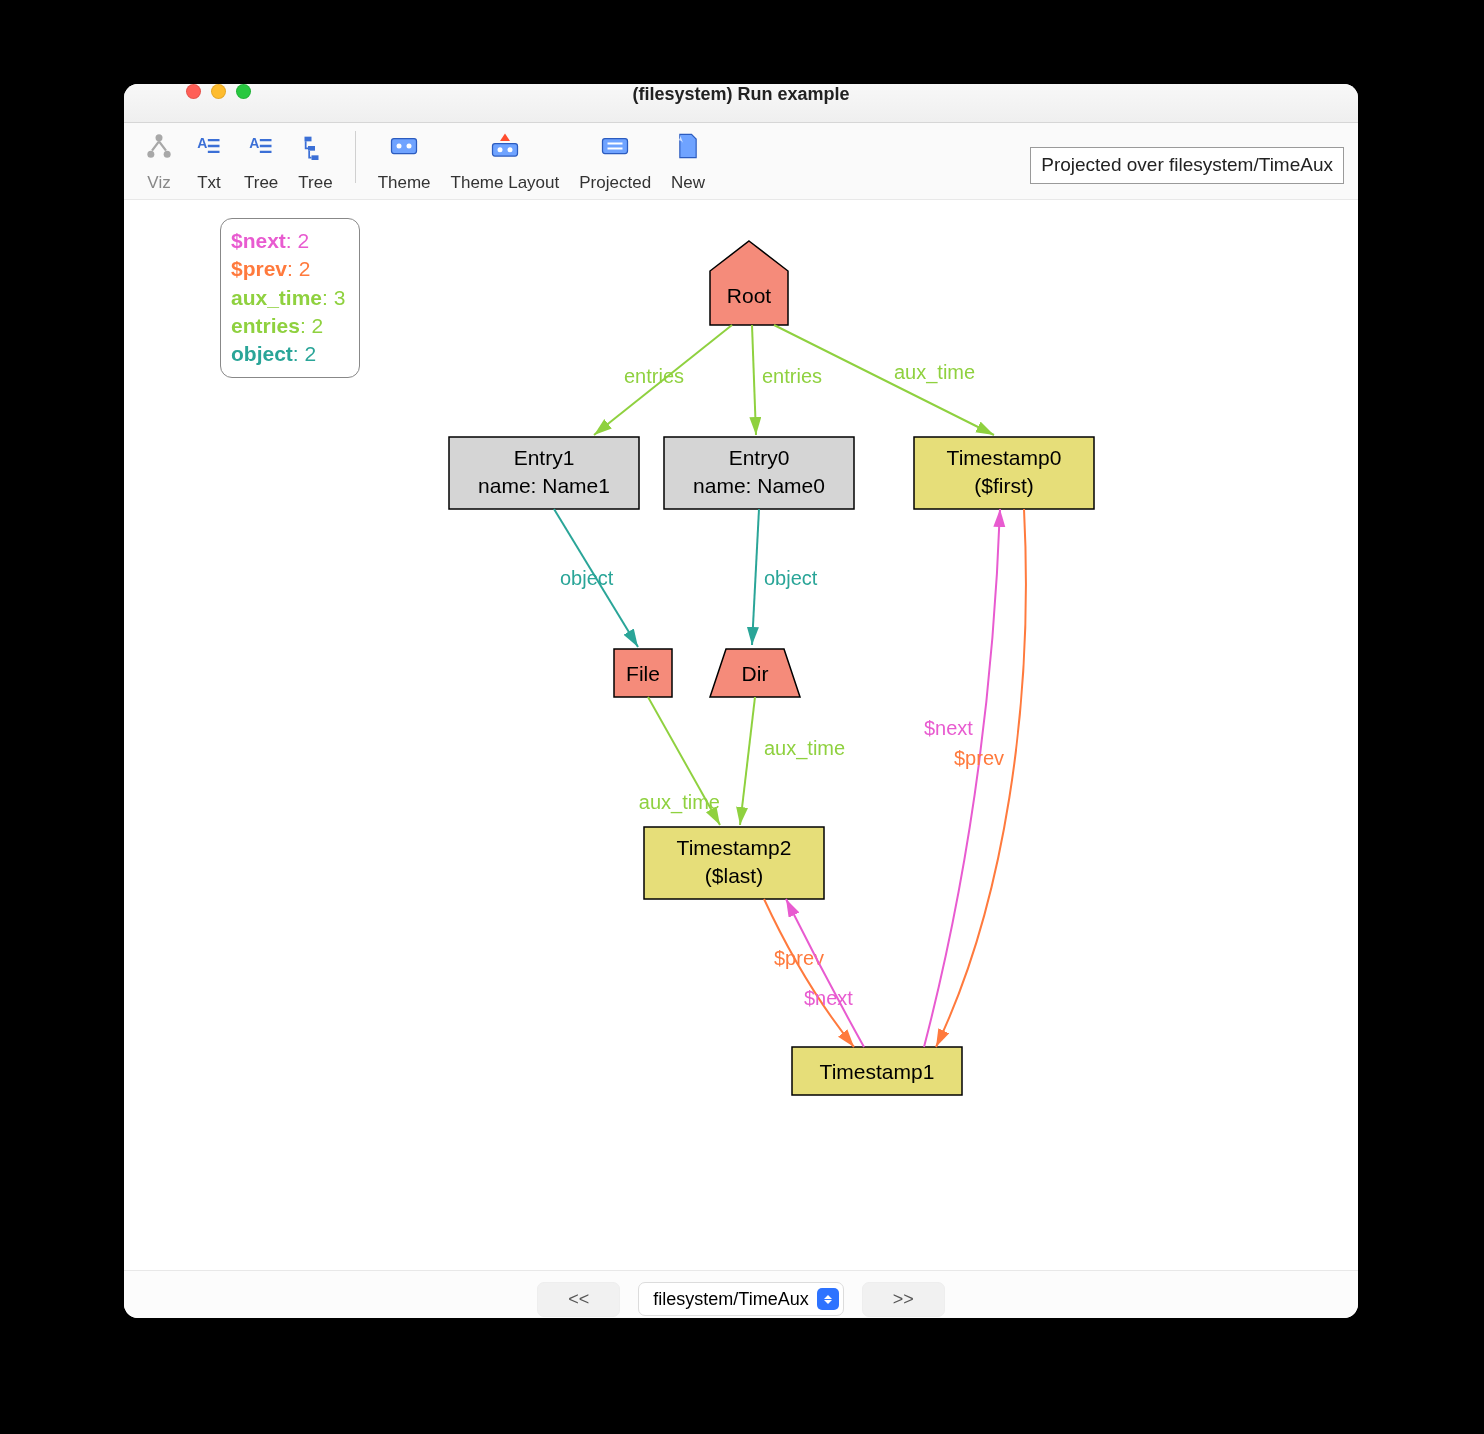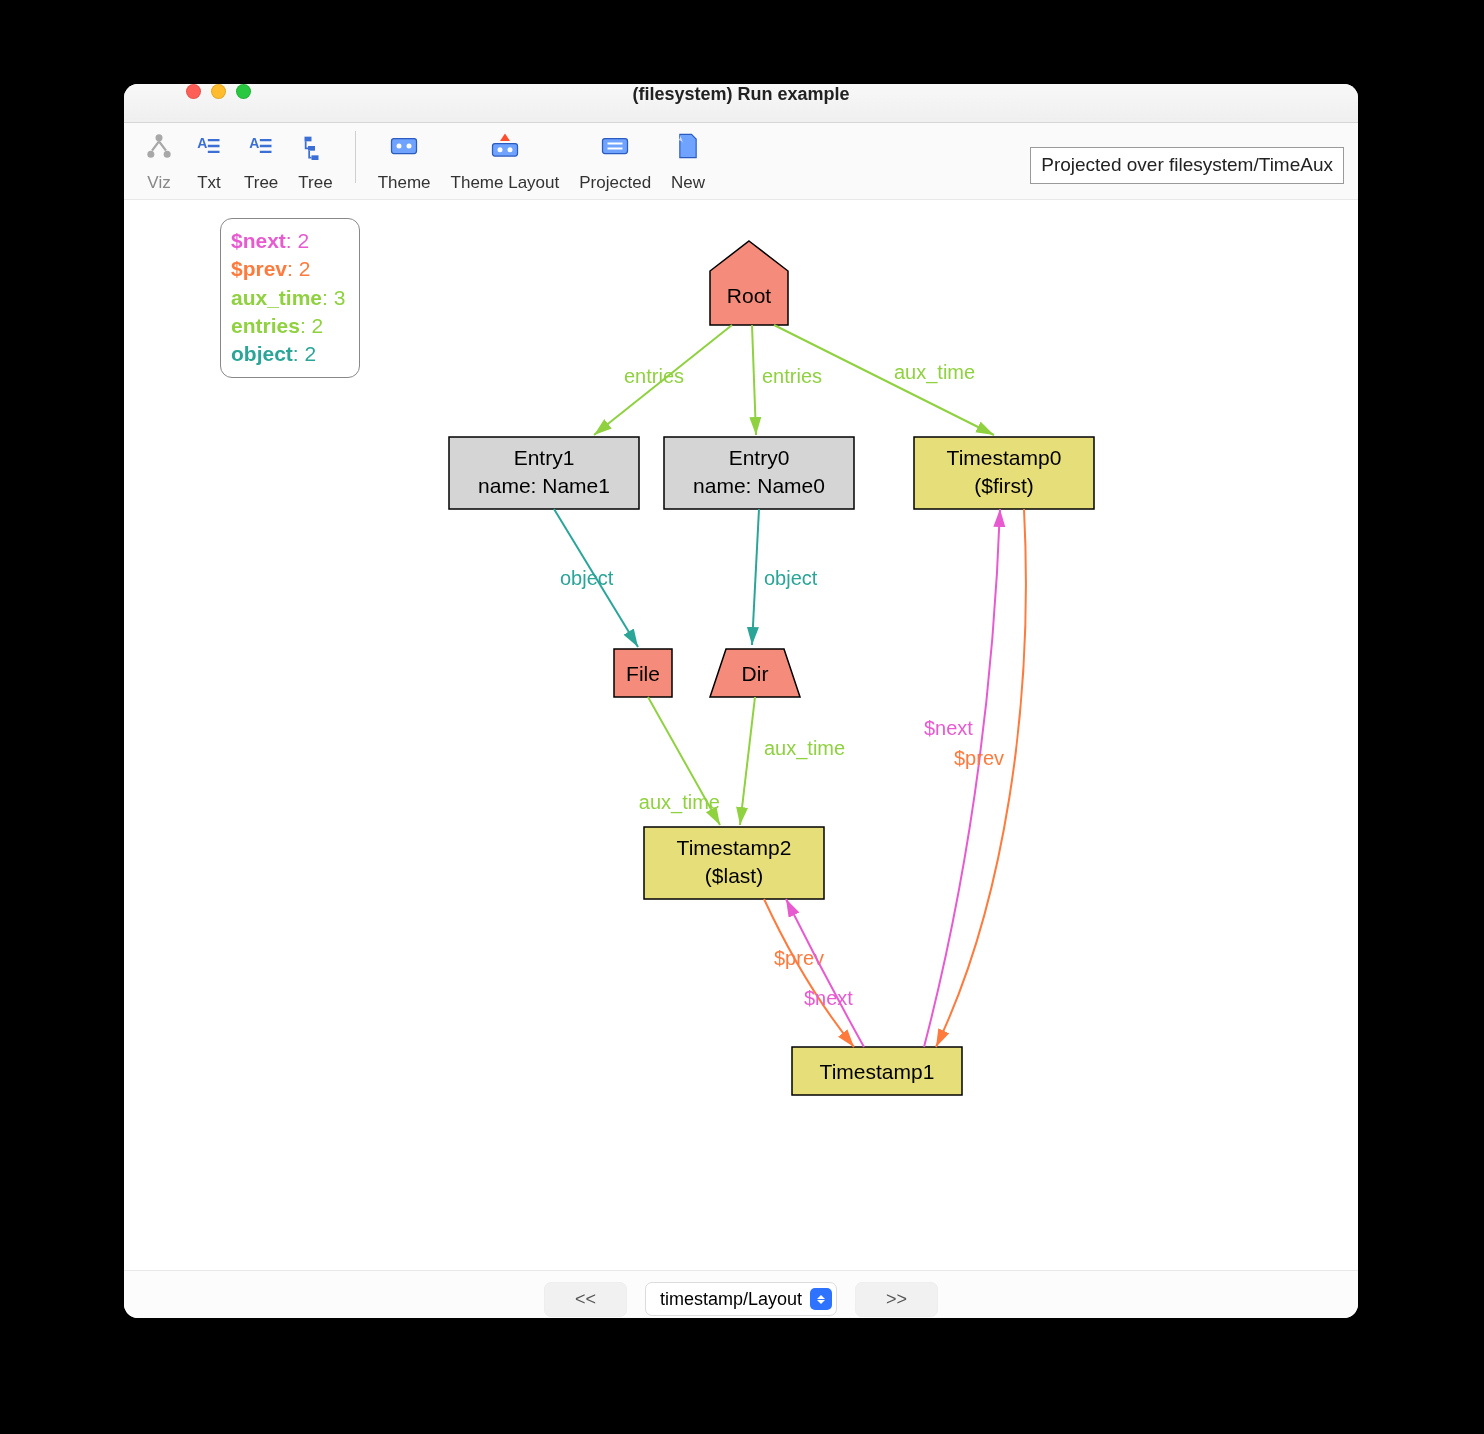--- a/index.html
+++ b/index.html
@@ -403,19 +403,19 @@
       <text class="elabel next" x="800" y="530">$next</text>
 
       <path class="edge prev" d="M900 304 C 910 500, 880 700, 812 842" marker-end="url(#arr-prev)"></path>
       <text class="elabel prev" x="830" y="560">$prev</text>
     </svg>
   </div>
 
   <div class="footbar">
     <div class="navbtn">&lt;&lt;</div>
     <div class="select">
-      <span>timestamp/Layout</span>
+      <span>filesystem/TimeAux</span>
       <span class="chev"></span>
     </div>
     <div class="navbtn">&gt;&gt;</div>
   </div>
 
 </div>
 
 </body></html>

